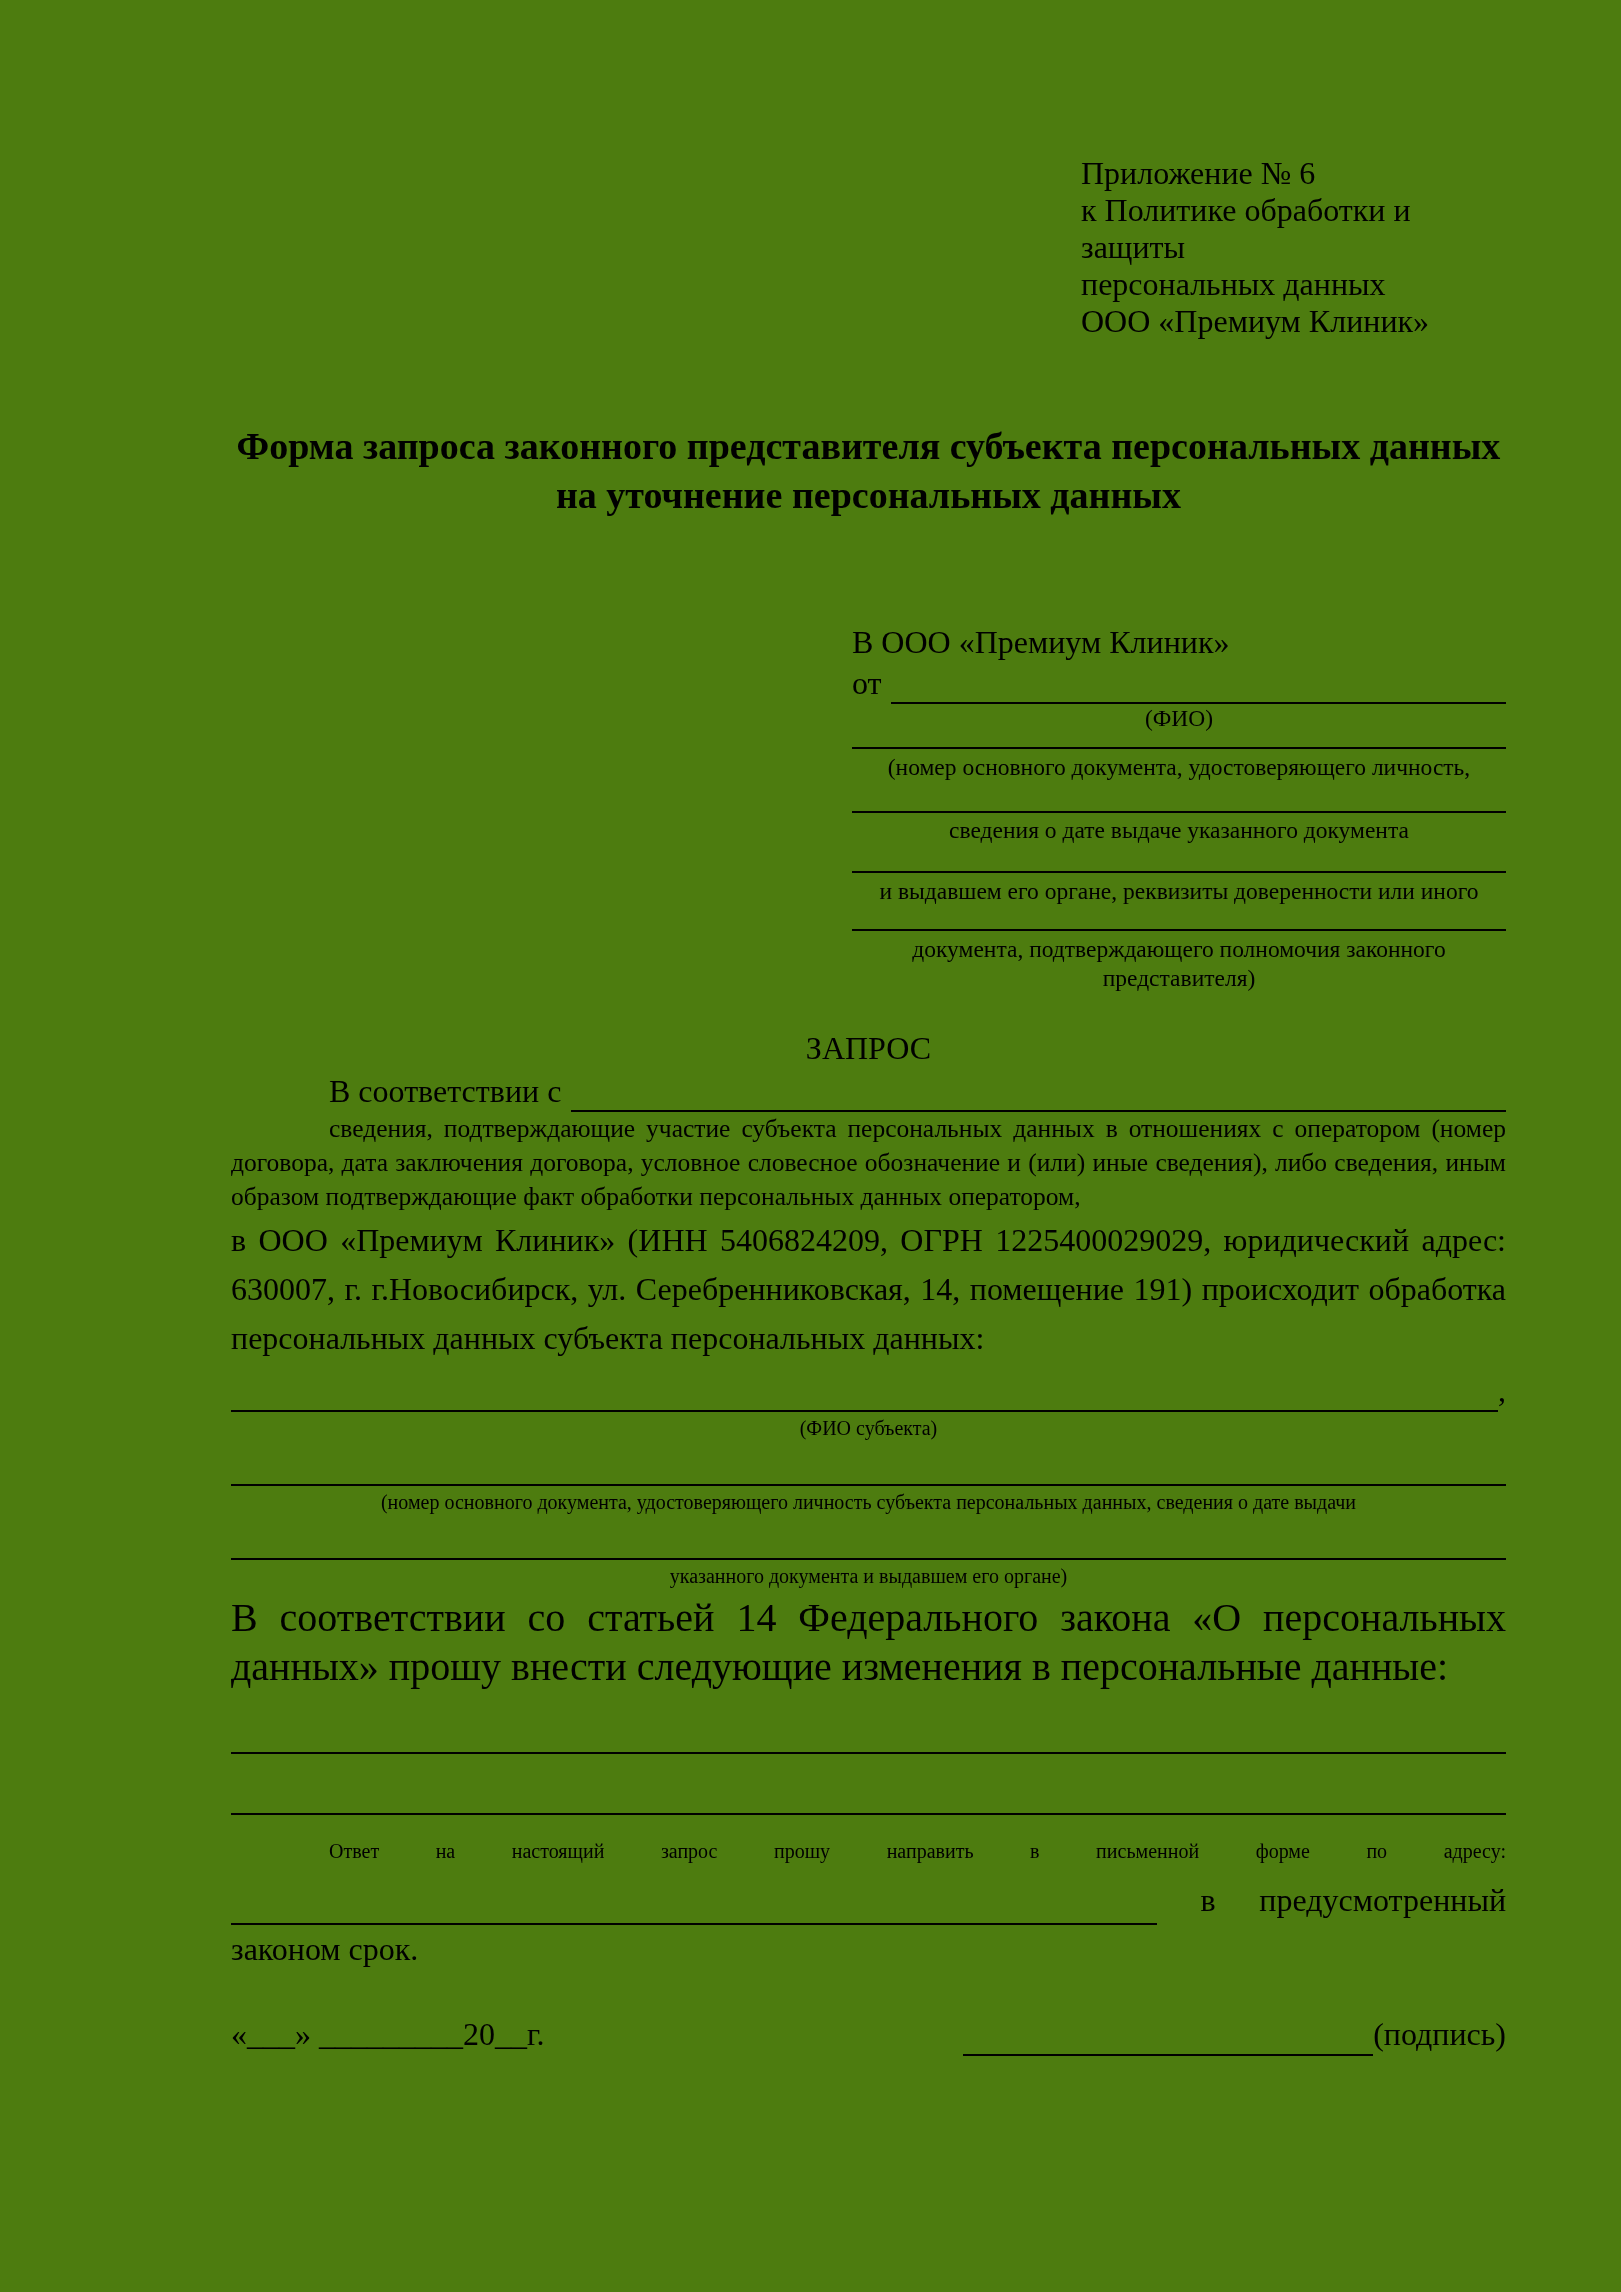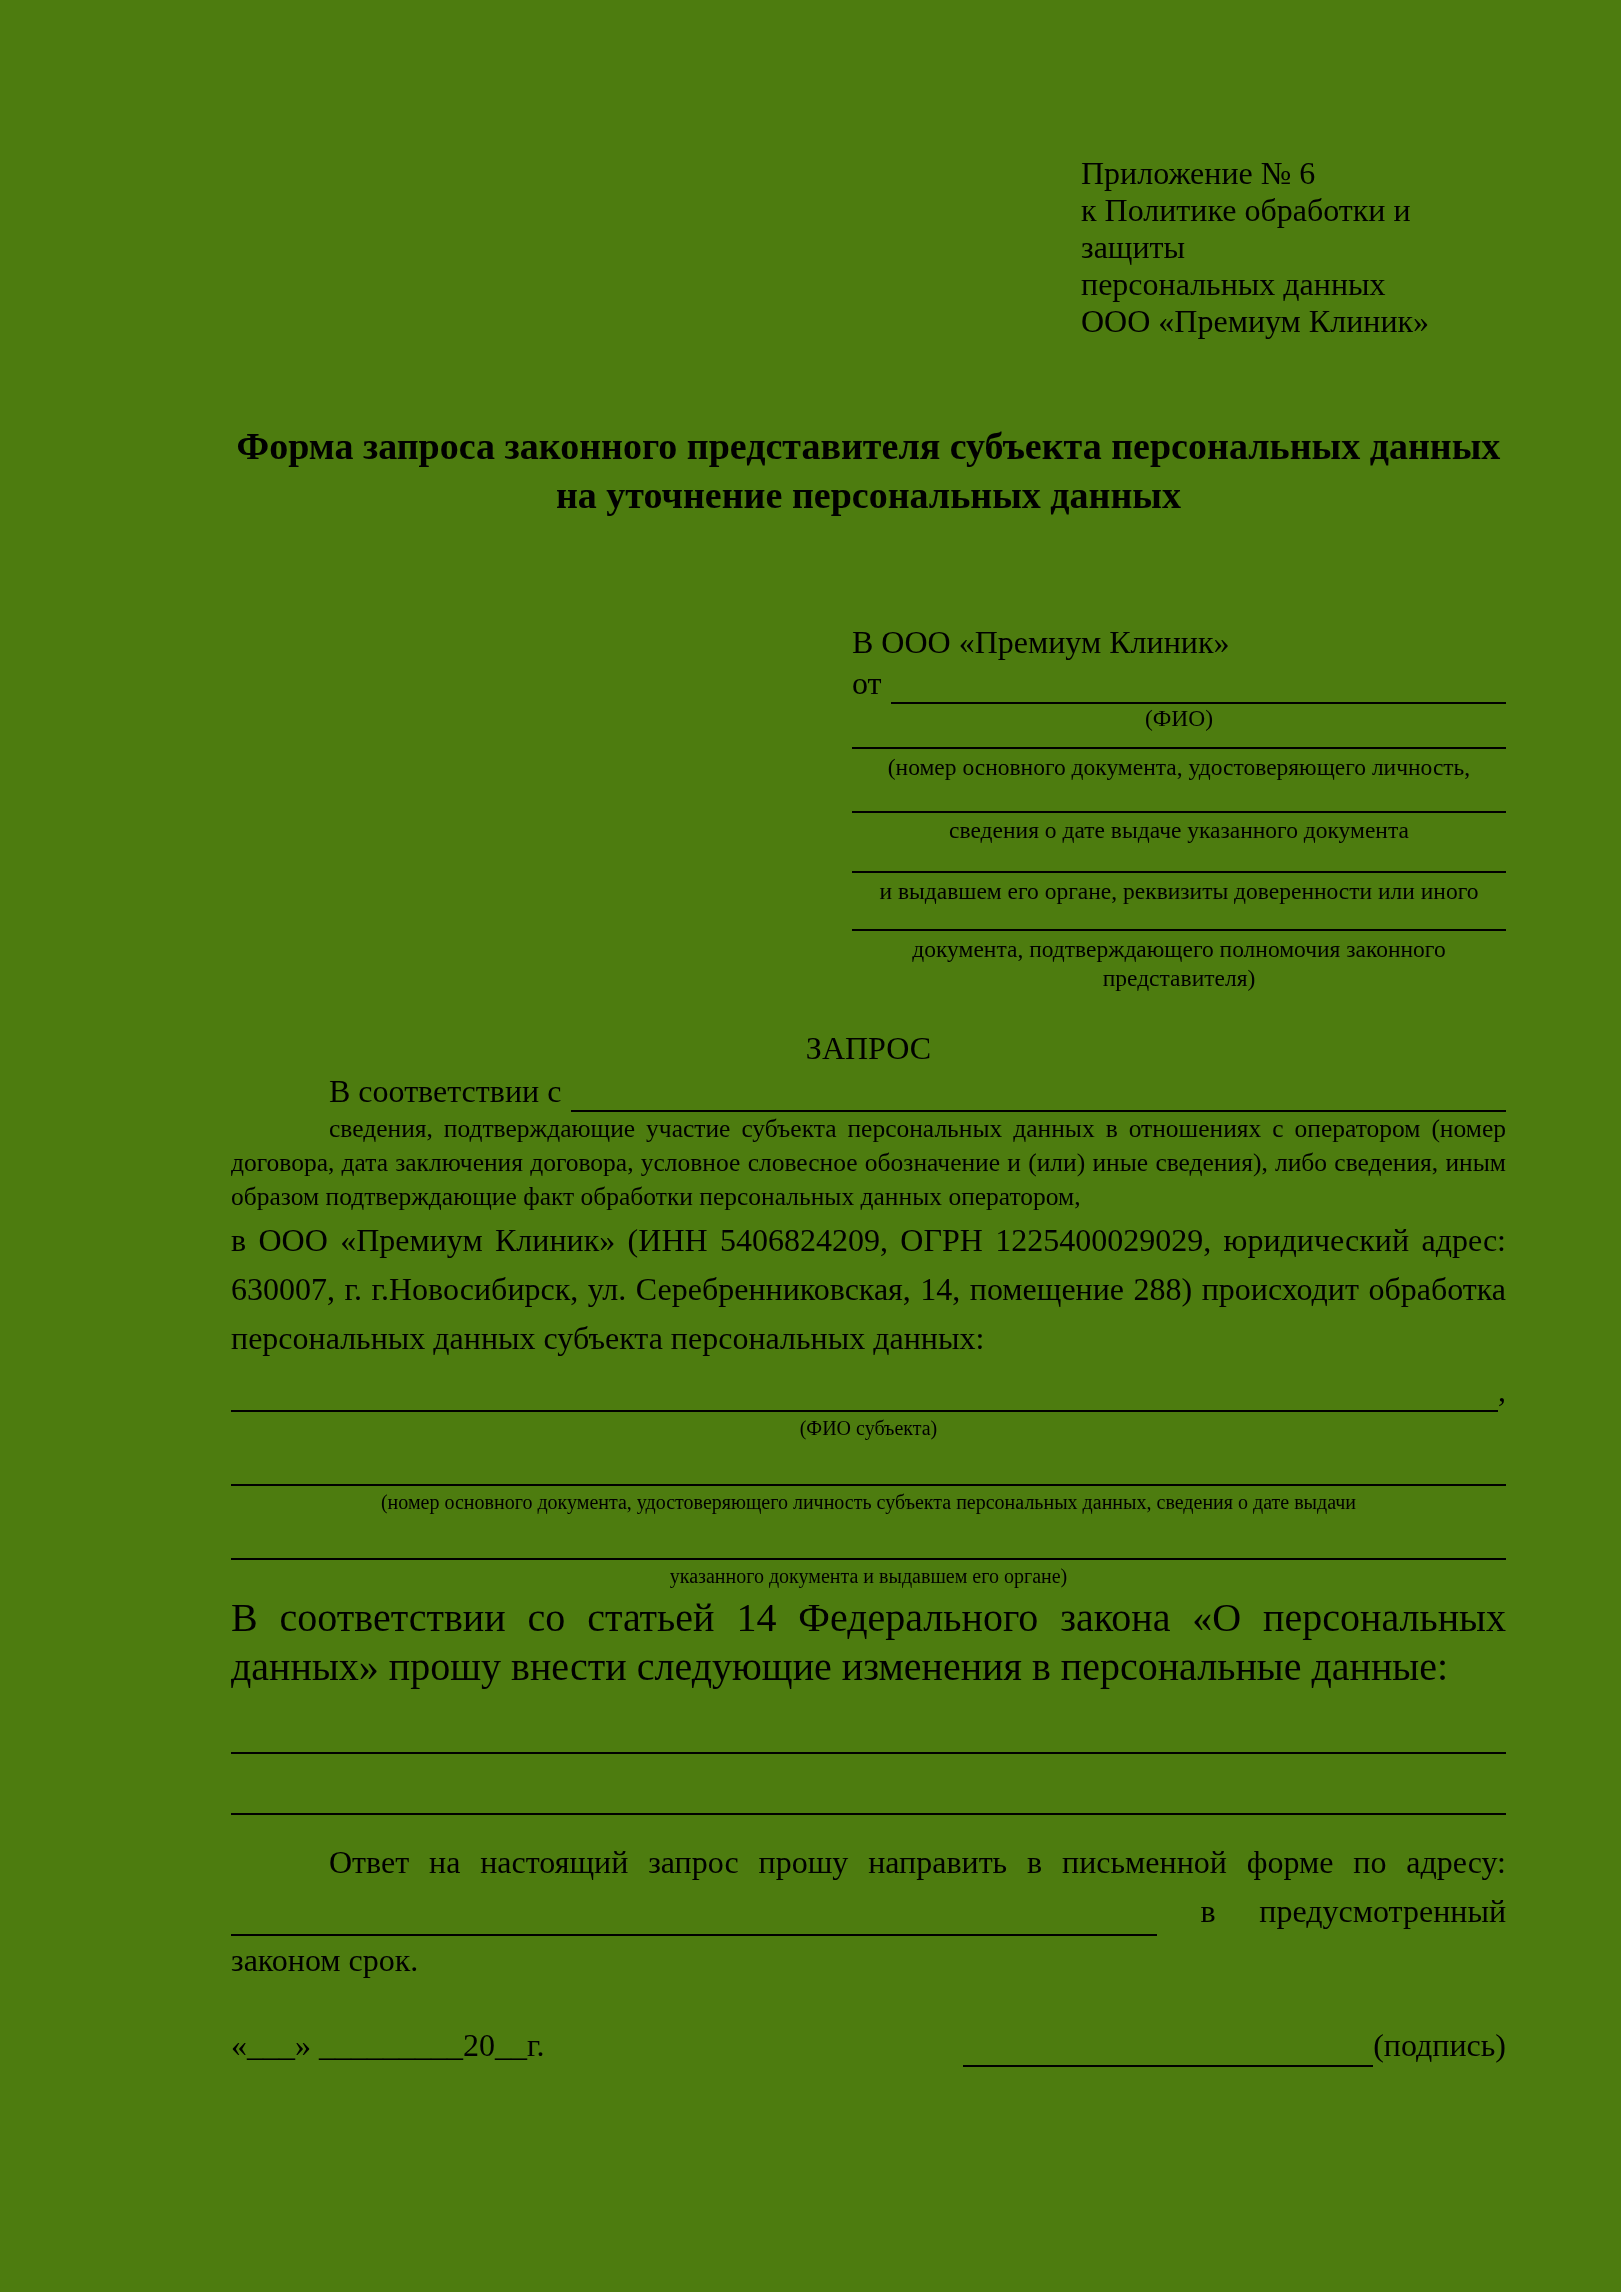--- a/index.html
+++ b/index.html
@@ -38,21 +38,21 @@
   .note { font-size:25.5px; line-height:34px; text-align:justify; text-indent:98px; }
   .op-par { font-size:32px; line-height:49px; text-align:justify; margin-top:2px; }
   .subject-line { display:flex; align-items:flex-end; margin-top:5.9px; line-height:43px; }
   .subject-line .comma { flex:0 0 auto; }
   .caption-wide { font-size:20px; line-height:29px; text-align:center; margin-top:2px; }
   .rule-full { border-bottom:2.9px solid #000; height:0; }
   .sp-doc { margin-top:41px; }
   .article-par { margin-top:2px; font-size:40px; line-height:49px; text-align:justify; }
   .blank1 { margin-top:61px; }
   .blank2 { margin-top:59px; }
-  .reply-p1 { margin-top:23px; font-size:32px; line-height:49px; text-align:justify; text-align-last:justify; text-indent:98px; }
+  .reply-p1 { margin-top:12px; font-size:20px; line-height:49px; text-align:justify; text-align-last:justify; text-indent:98px; }
   .reply-l2 { display:flex; align-items:flex-end; justify-content:space-between; line-height:49px; }
   .reply-l2 .fill2 { flex:0 0 926px; border-bottom:2.9px solid #000; height:37px; }
   .reply-p3 { font-size:32px; line-height:49px; }
   
   .footer-row { display:flex; align-items:flex-end; justify-content:space-between; margin-top:39px; line-height:43px; }
   .sig { display:flex; align-items:flex-end; }
   .sig-rule { display:inline-block; width:410px; border-bottom:2.9px solid #000; height:35px; }
 </style>
 </head>
 <body>
@@ -99,21 +99,21 @@
 
   <div class="request-heading">ЗАПРОС</div>
 
   <div class="accordance">
     <span class="lbl">В соответствии с</span>
     <span class="fill"></span>
   </div>
 
   <div class="note">сведения, подтверждающие участие субъекта персональных данных в отношениях с оператором (номер договора, дата заключения договора, условное словесное обозначение и (или) иные сведения), либо сведения, иным образом подтверждающие факт обработки персональных данных оператором,</div>
 
-  <div class="op-par">в ООО «Премиум Клиник» (ИНН 5406824209, ОГРН 1225400029029, юридический адрес: 630007, г. г.Новосибирск, ул. Серебренниковская, 14, помещение 288) происходит обработка персональных данных субъекта персональных данных:</div>
+  <div class="op-par">в ООО «Премиум Клиник» (ИНН 5406824209, ОГРН 1225400029029, юридический адрес: 630007, г. г.Новосибирск, ул. Серебренниковская, 14, помещение 191) происходит обработка персональных данных субъекта персональных данных:</div>
 
   <div class="subject-line">
     <span class="fill"></span>
     <span class="comma">,</span>
   </div>
   <div class="caption-wide">(ФИО субъекта)</div>
 
   <div class="rule-full sp-doc"></div>
   <div class="caption-wide">(номер основного документа, удостоверяющего личность субъекта персональных данных, сведения о дате выдачи</div>
 

